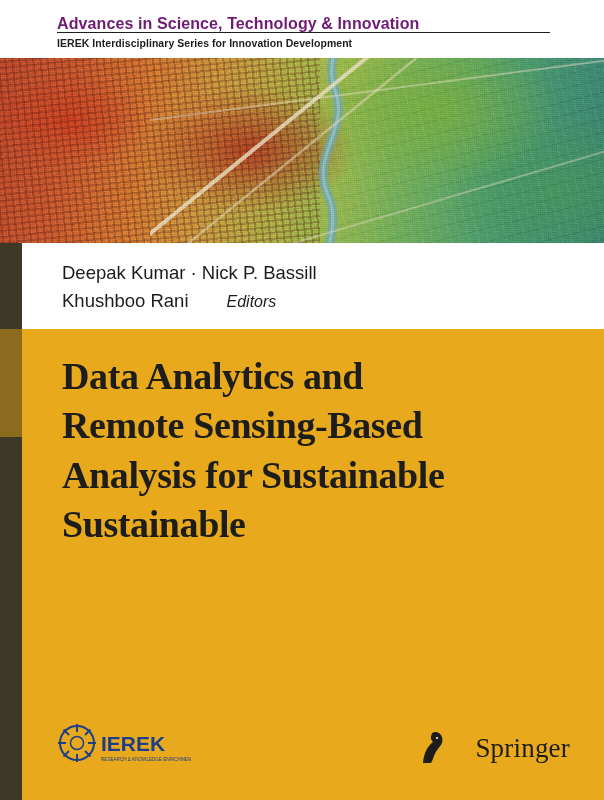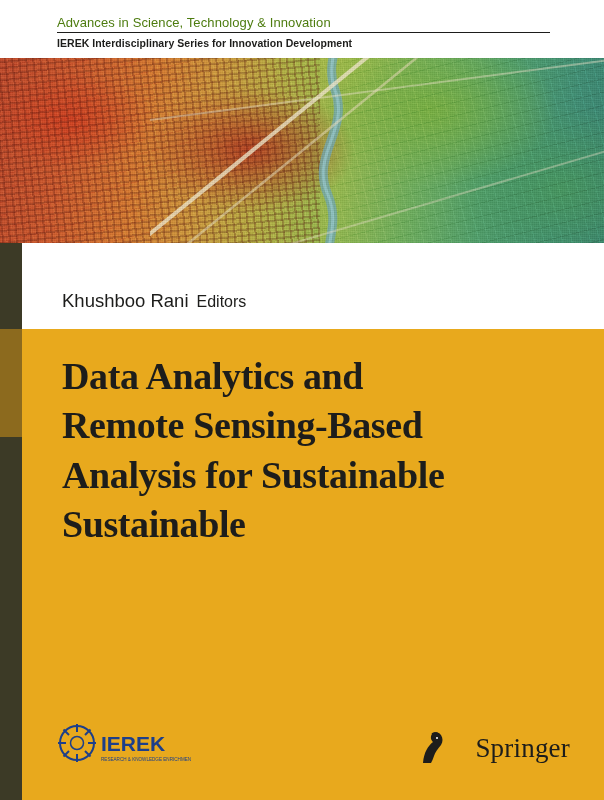--- a/index.html
+++ b/index.html
@@ -24,23 +24,23 @@
     left: 0; top: 0;
     width: 604px;
     height: 58px;
     background: #ffffff;
     z-index: 6;
   }
   .series-line1 {
     position: absolute;
     left: 57px;
     top: 15px;
-    font-size: 13px;
-    font-weight: normal;
-    color: #4d7c0f;
+    font-size: 16px;
+    font-weight: bold;
+    color: #701a75;
     letter-spacing: 0.1px;
     white-space: nowrap;
   }
   .series-line2 {
     position: absolute;
     left: 57px;
     top: 37px;
     font-size: 10.5px;
     font-weight: bold;
     color: #1d1d1b;
@@ -138,22 +138,23 @@
   }
   .editors-names2 {
     position: absolute;
     left: 62px;
     top: 47px;
     font-size: 18.5px;
     color: #1d1d1b;
     white-space: nowrap;
   }
   .editors-label {
+    font-style: italic;
     font-size: 16px;
-    margin-left: 8px;
+    margin-left: 38px;
   }
 
   
   .left-strip {
     position: absolute;
     left: 0;
     top: 243px;
     width: 22px;
     height: 557px;
     background: #3c3a26;
@@ -241,20 +242,21 @@
     <div class="img-grain"></div>
   </div>
 
   <div class="series-band">
     <div class="series-line1">Advances in Science, Technology &amp; Innovation</div>
     <div class="series-rule"></div>
     <div class="series-line2">IEREK Interdisciplinary Series for Innovation Development</div>
   </div>
 
   <div class="editors-panel">
+    <div class="editors-names">Deepak Kumar · Nick P. Bassill</div>
     <div class="editors-names2">
       <span>Khushboo Rani</span><span class="editors-label">Editors</span>
     </div>
   </div>
 
   <div class="left-strip"></div>
   <div class="left-strip-accent"></div>
 
   <div class="title-block">
     <div class="title-text">Data Analytics and</div>

